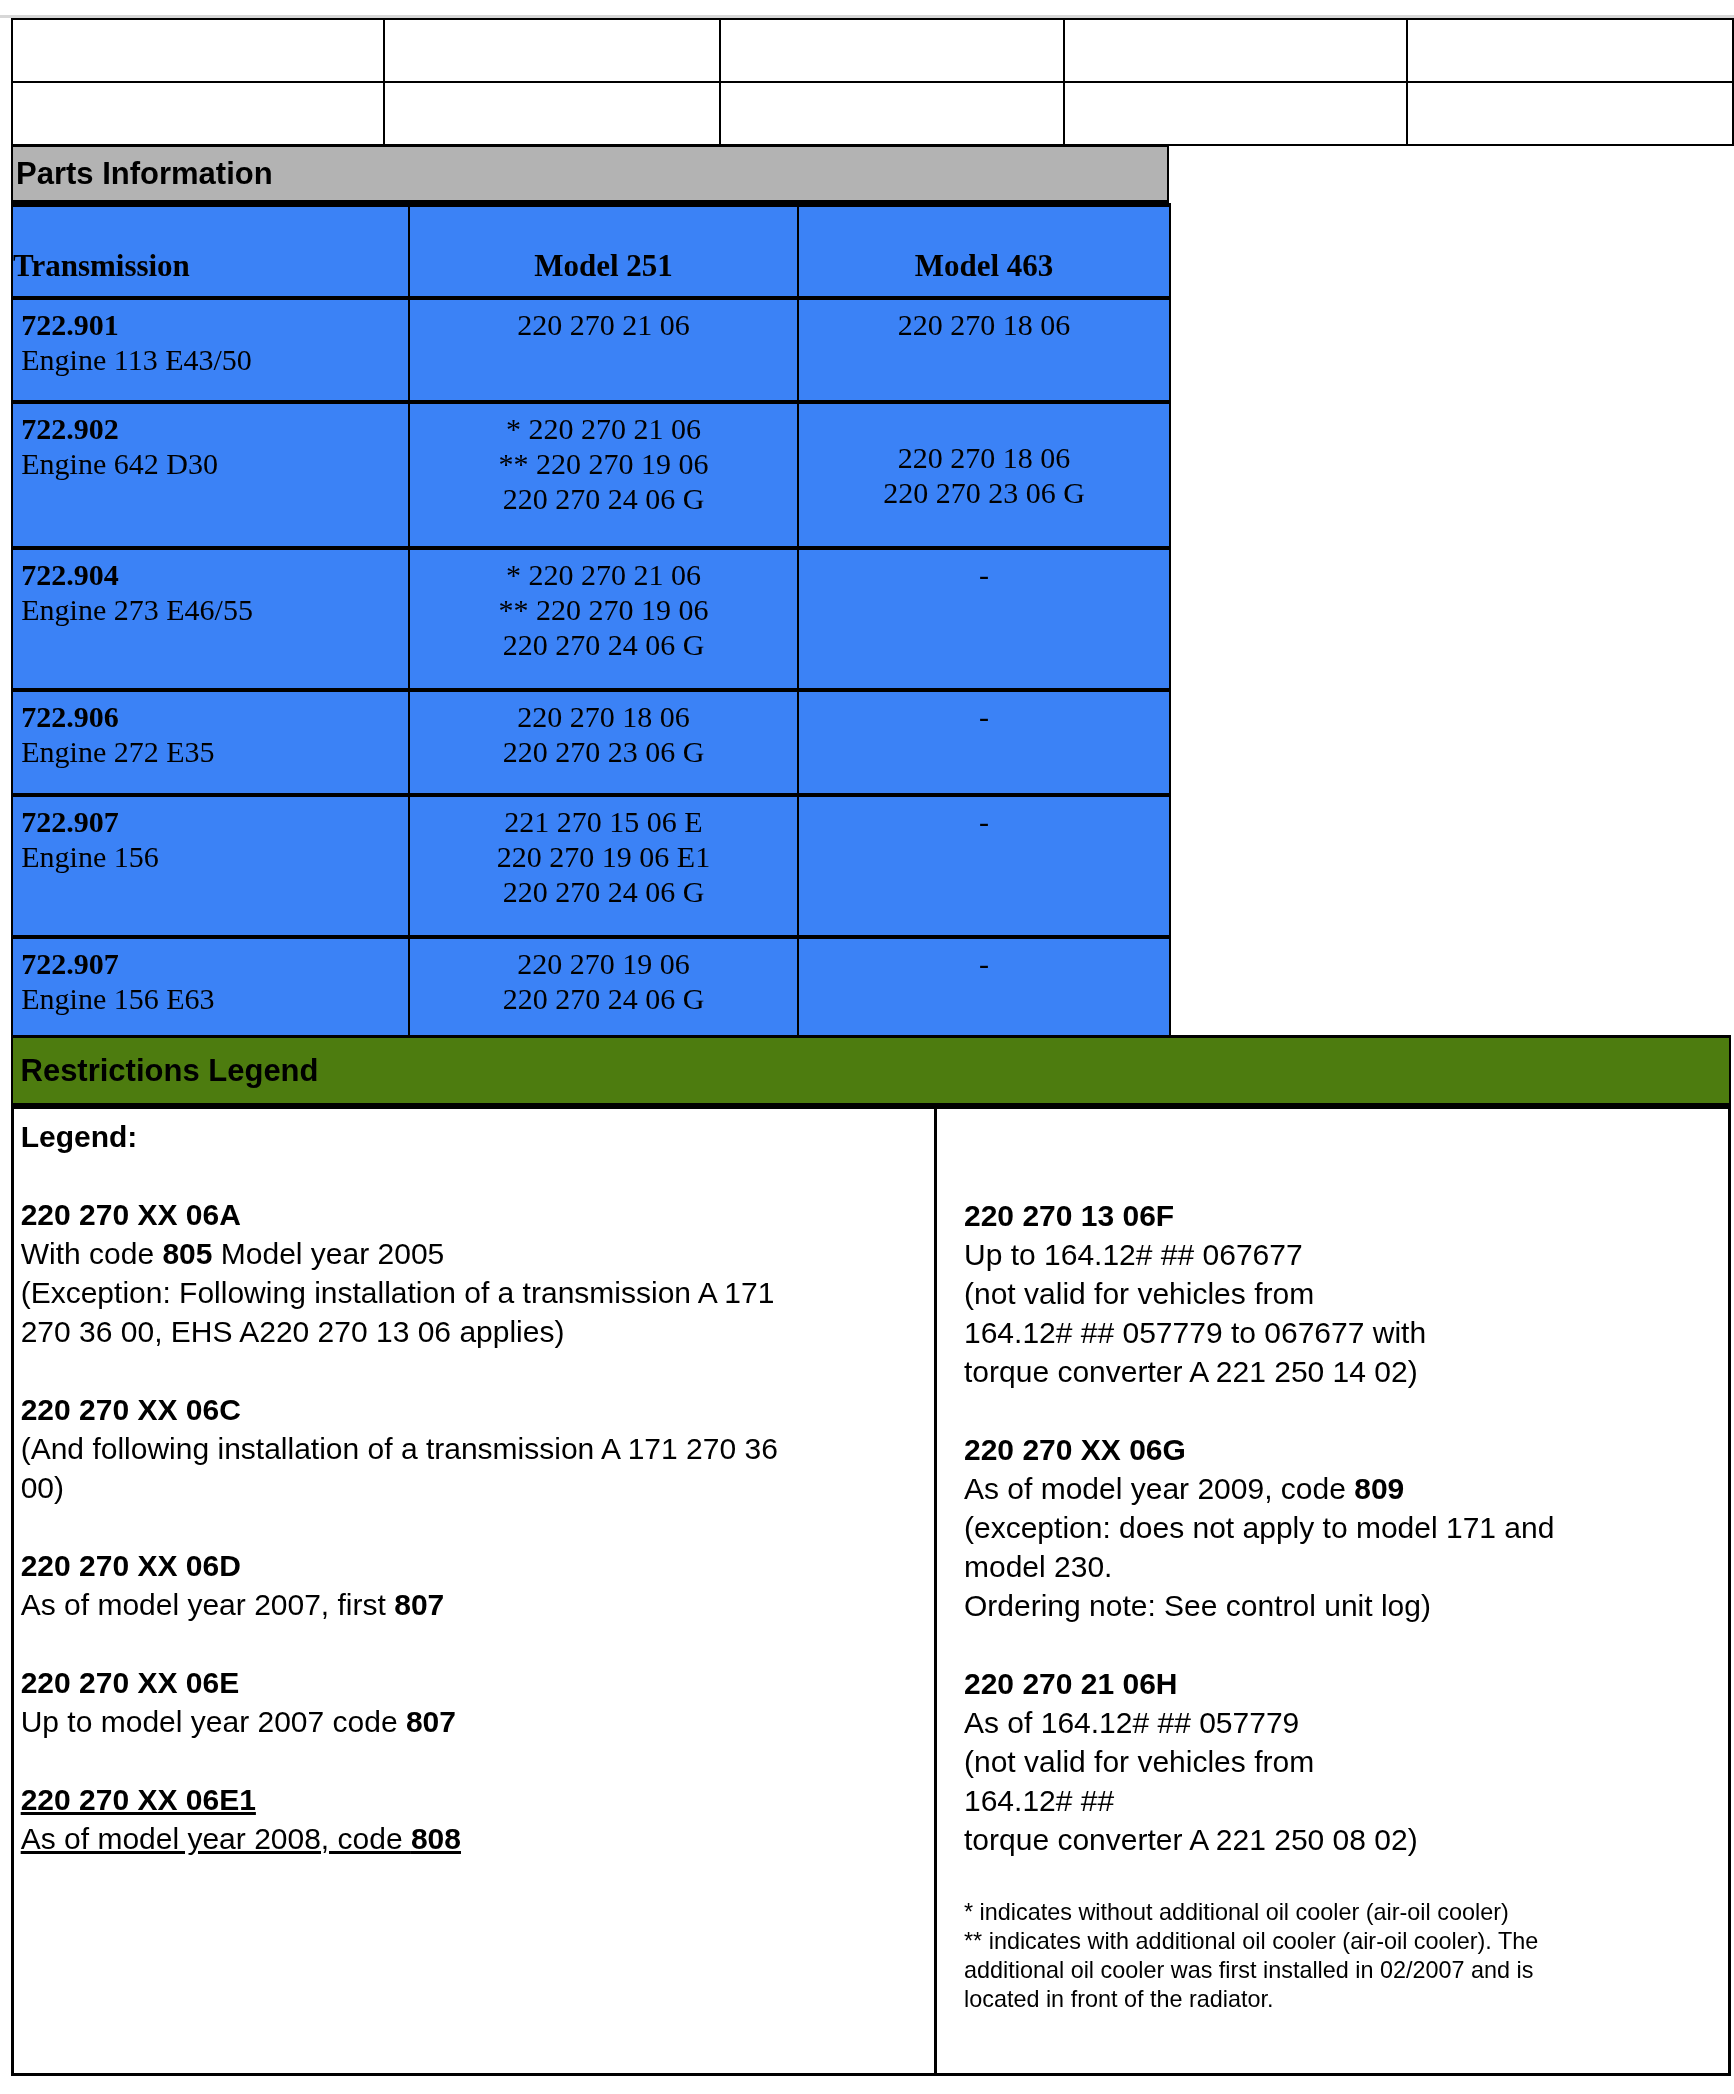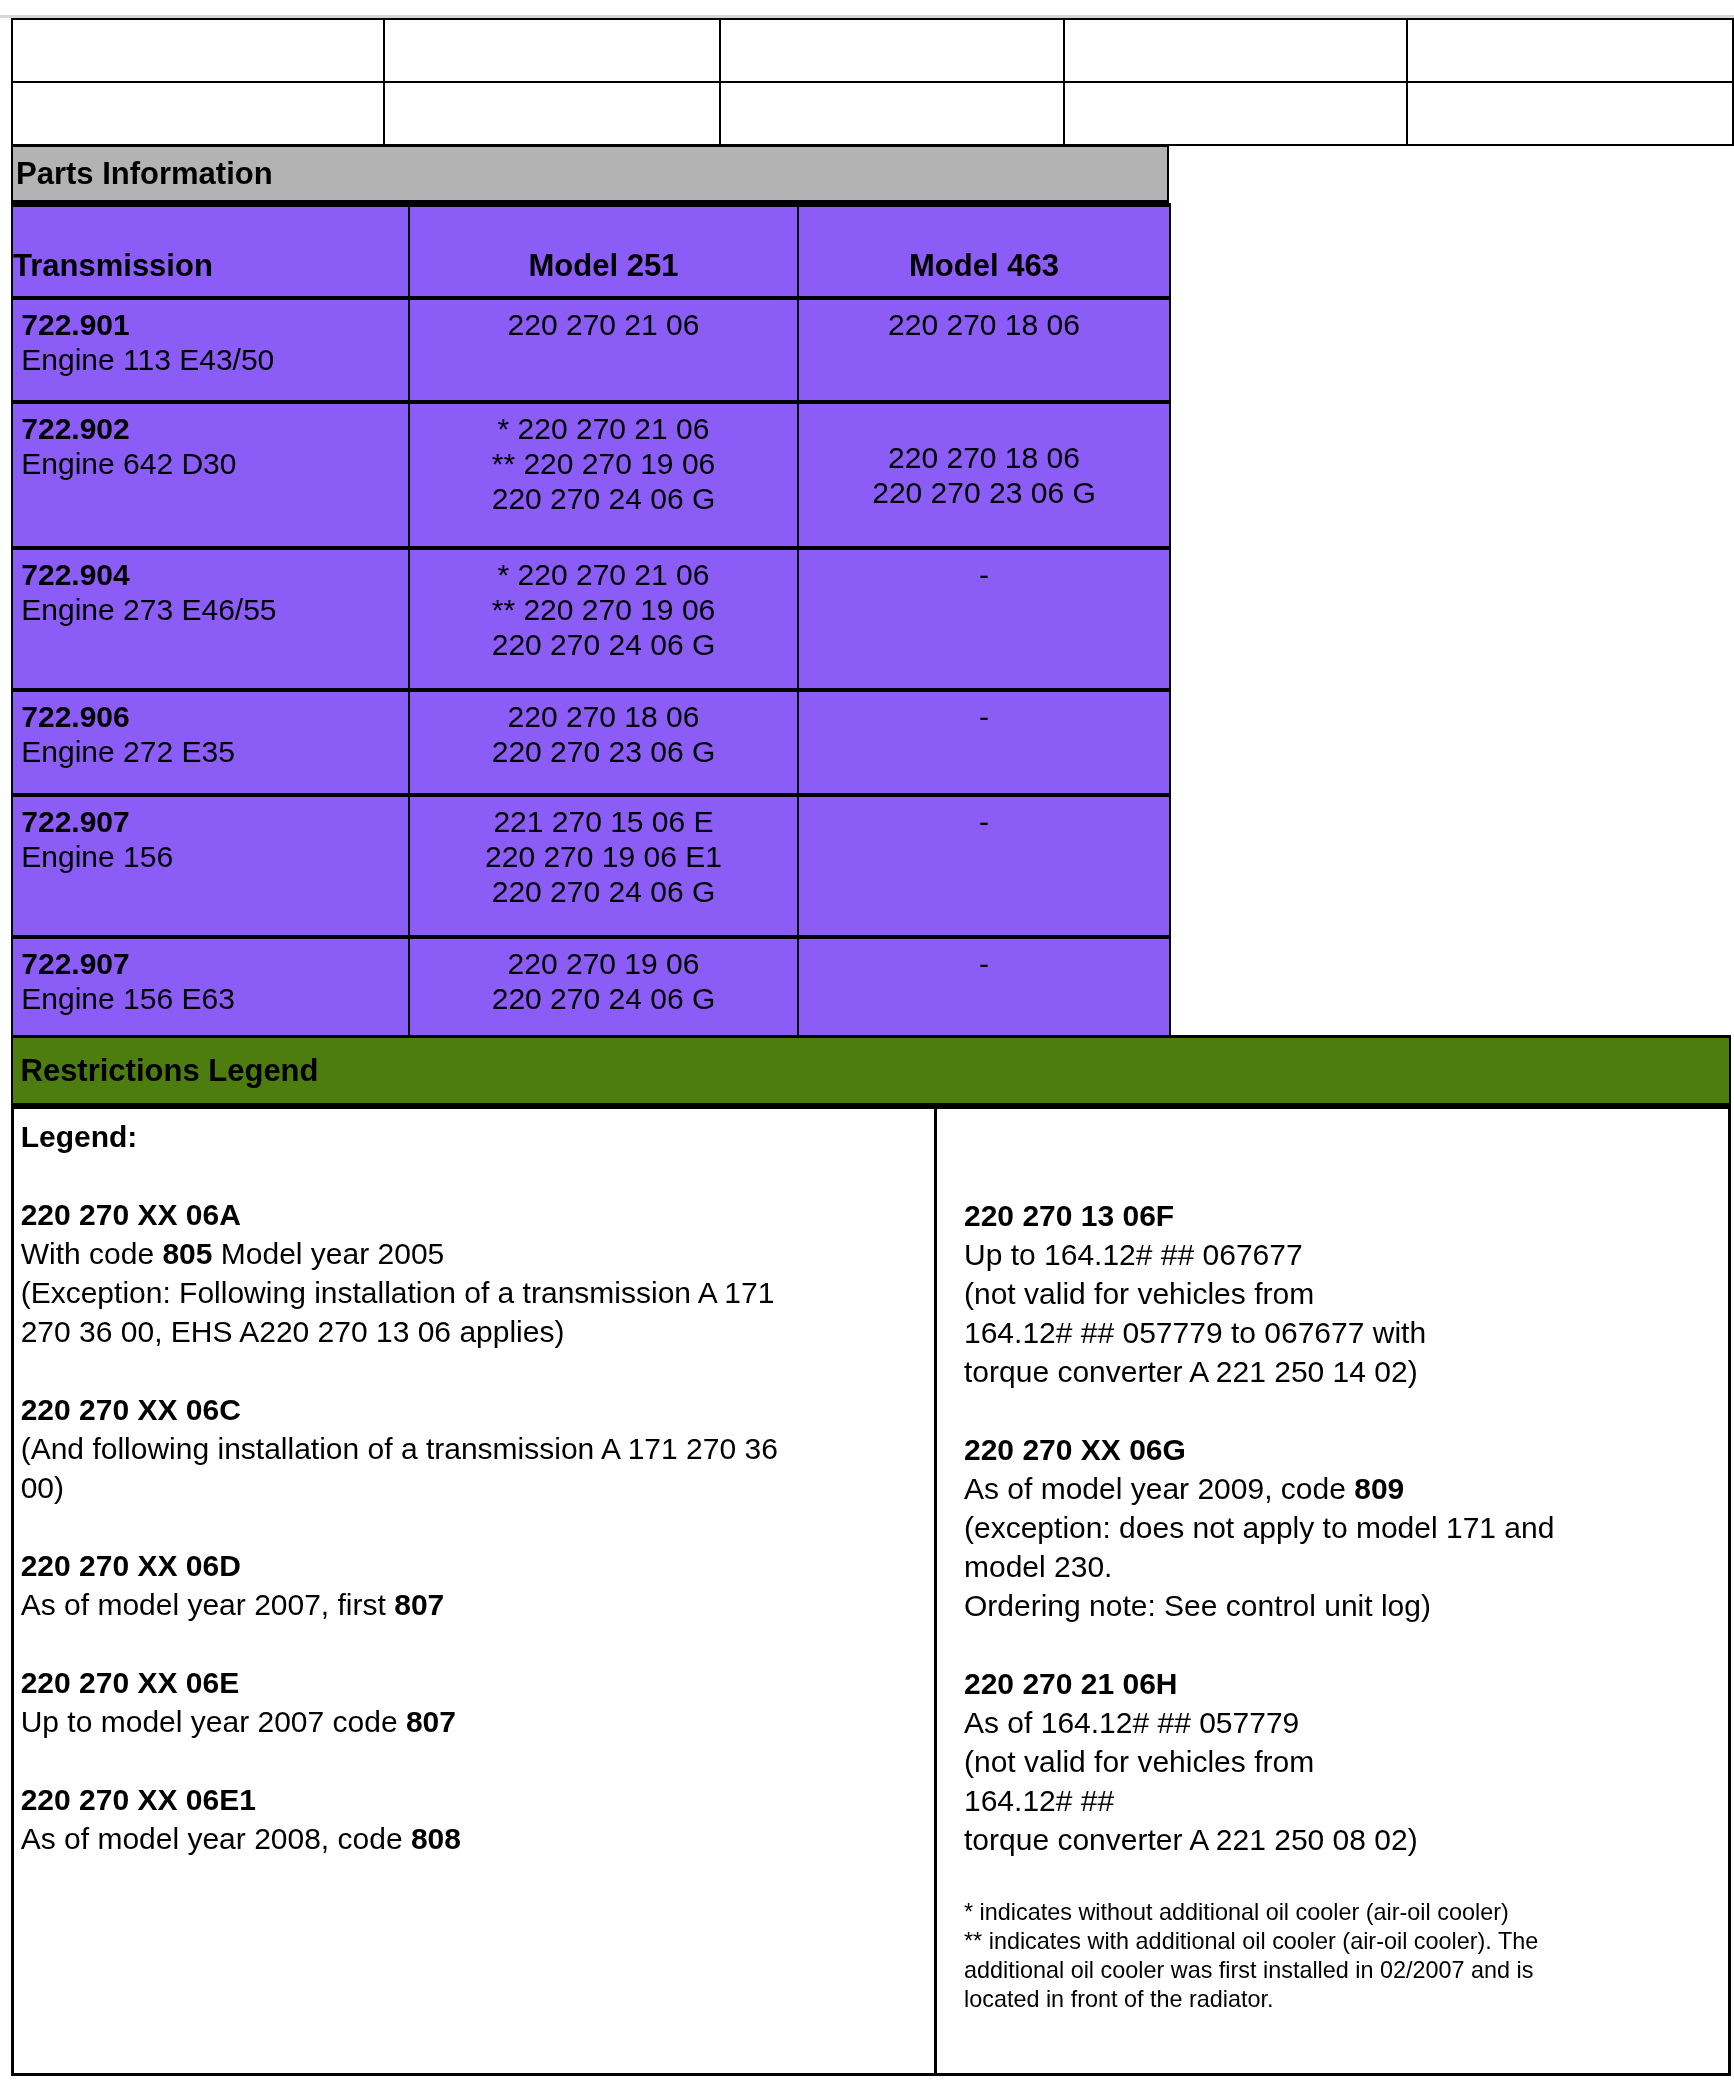--- a/index.html
+++ b/index.html
@@ -39,21 +39,21 @@
   .band-restr {
     left: 11px; top: 1035px; width: 1720px; height: 71px;
     background: #4d7c0f; padding-left: 7.5px;
   }
 
   
   .parts { position: absolute; left: 11px; top: 203px; width: 1158px; }
   .parts th, .parts td {
     border: 4.2px solid #000;
     border-left-width: 2.5px; border-right-width: 2.5px;
-    padding: 0; background: #8b5cf6;
+    padding: 0; background: #3b82f6; font-family: Liberation Serif, serif;
   }
   .parts th {
     height: 77px; vertical-align: bottom; padding-bottom: 11.7px;
     font-size: 31px; font-weight: bold;
   }
   .h-trans { text-align: left; padding-left: 8.3px; }
   .h-model { text-align: center; }
   .parts td { vertical-align: top; padding-top: 7.5px; line-height: 35px; }
   td.trans { text-align: left; padding-left: 8.3px; }
   td.pn { text-align: center; }
@@ -71,21 +71,21 @@
     font-size: 30px; line-height: 39px;
   }
   .leg-left {
     width: 923px; box-sizing: border-box;
     border-right: 3.3px solid #000;
     padding: 8.3px 8.3px 0 6.7px;
   }
   .leg-right { flex: 1; box-sizing: border-box; padding: 87px 11.7px 0 27px; }
   .leg-title { font-weight: bold; margin-bottom: 39px; }
   .entry { margin-bottom: 39px; }
-  .entry:last-child { margin-bottom: 0; }
+  .entry:last-child { margin-bottom: 0; text-decoration: underline; }
   .entry-code { font-weight: bold; }
   .entry b { font-weight: bold; }
   .footnotes { margin-top: 17px; font-size: 23.4px; line-height: 29px; }
 </style>
 </head>
 <body>
 
 <div class="topline"></div>
 
 <table class="toptbl">

